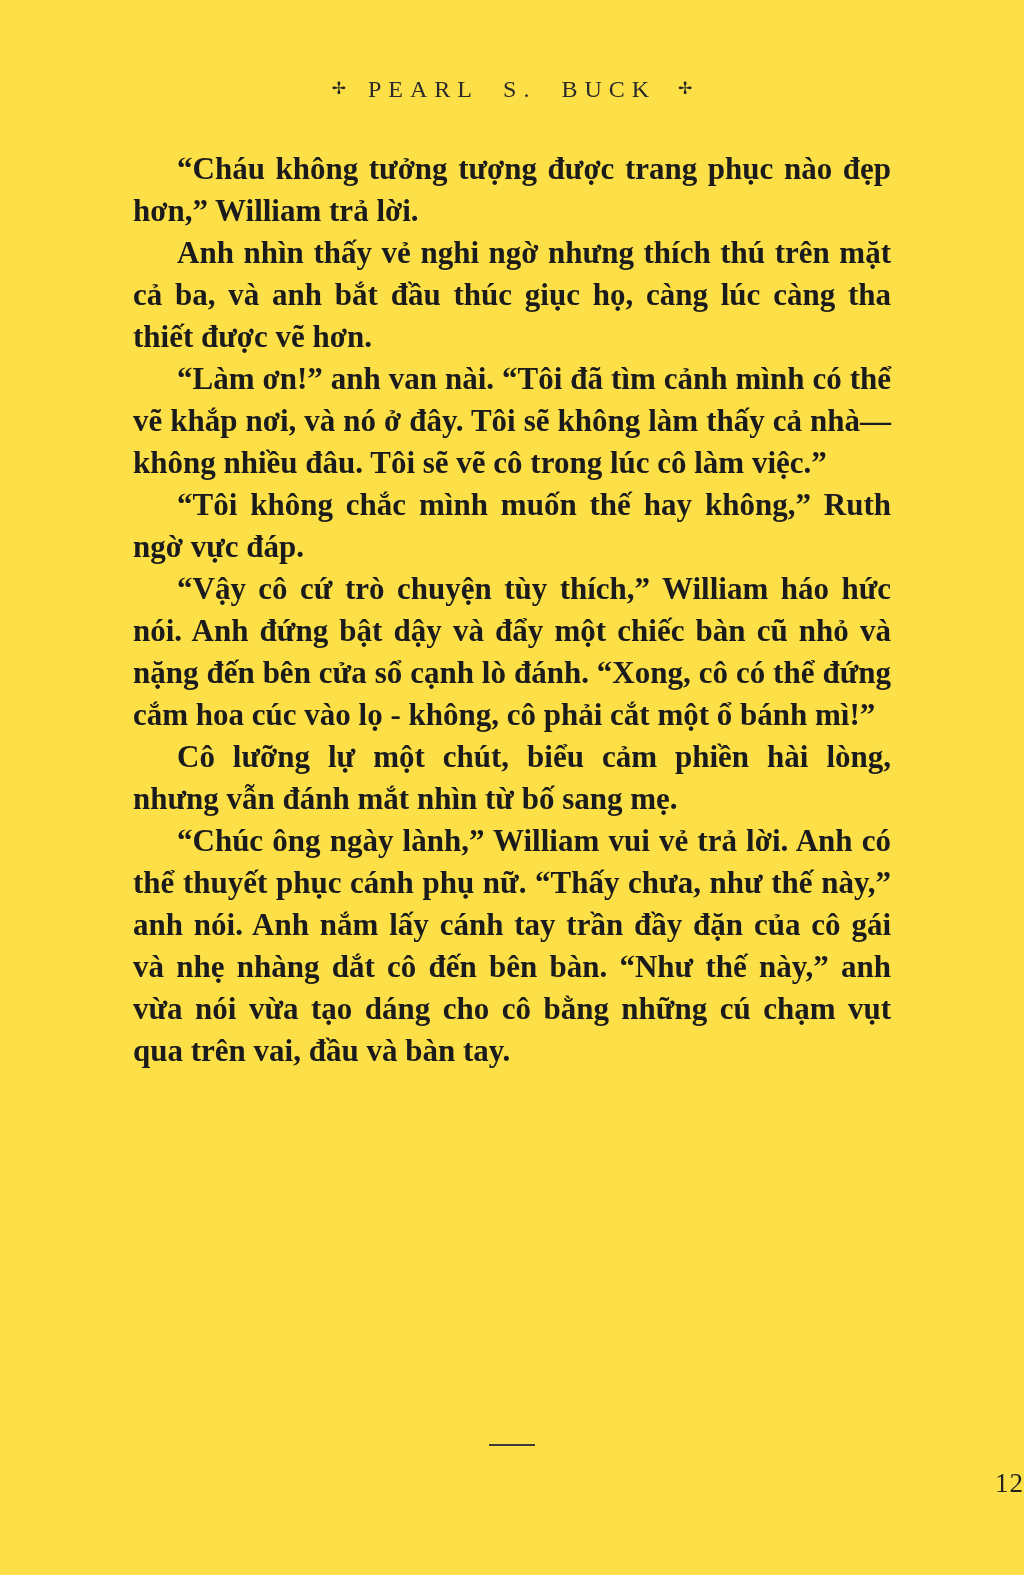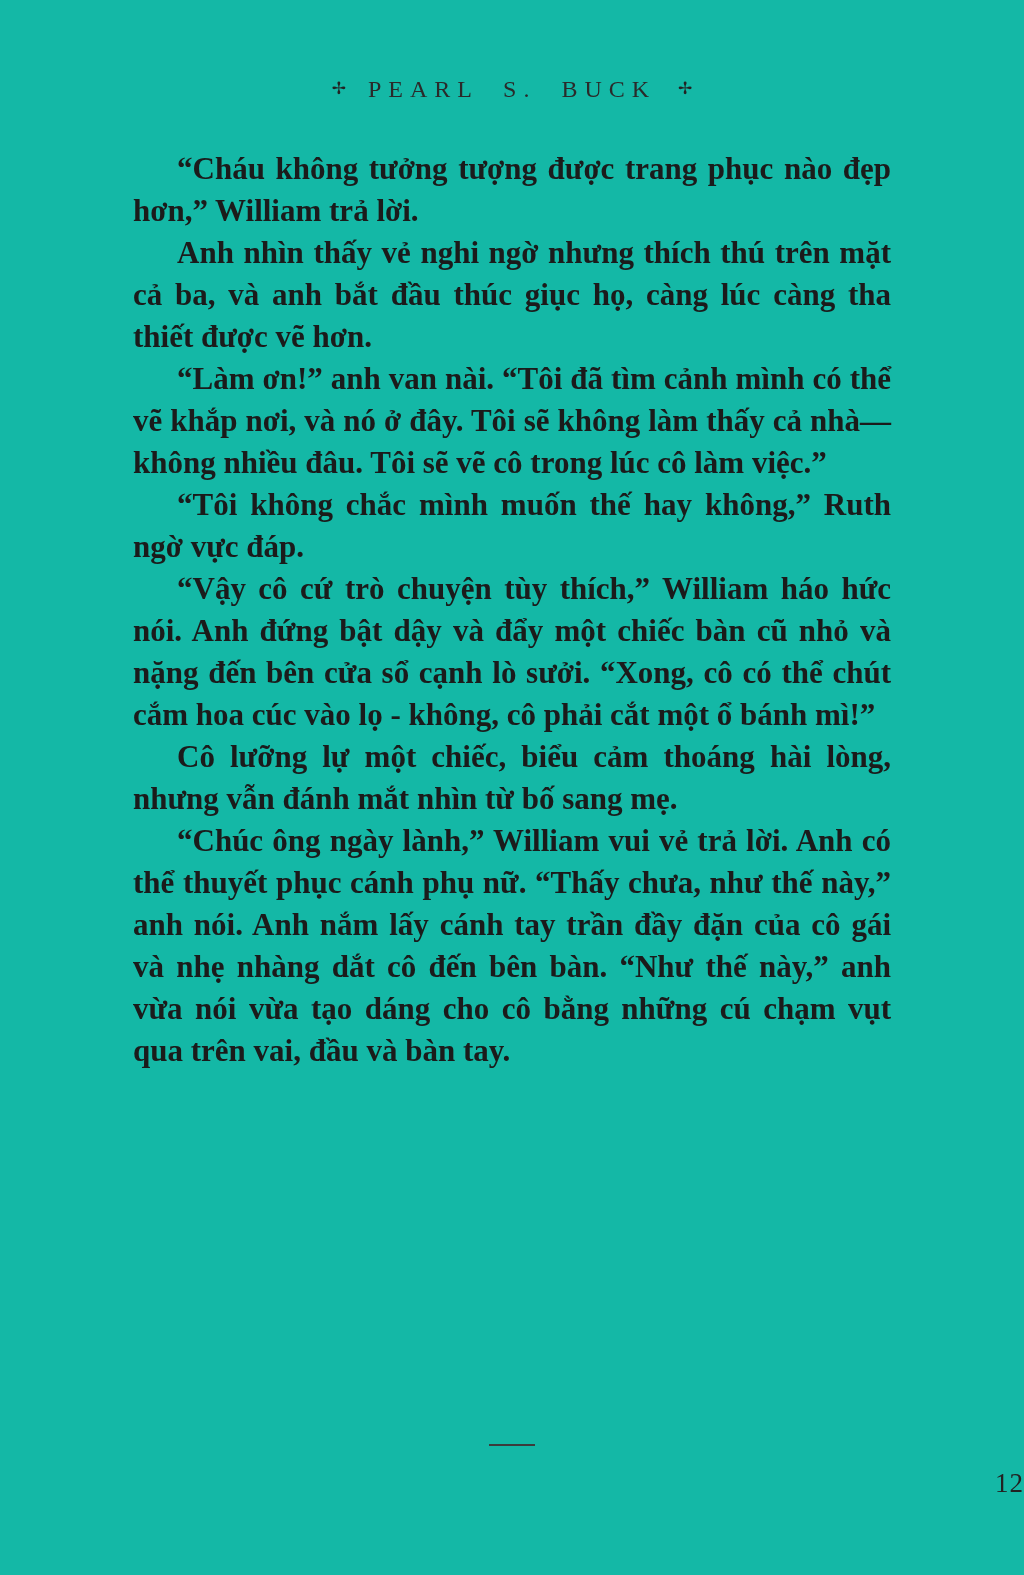--- a/index.html
+++ b/index.html
@@ -4,21 +4,21 @@
 <style>
   html, body {
     margin: 0;
     padding: 0;
     background: #ffffff;
   }
   .page {
     position: relative;
     width: 1024px;
     height: 1575px;
-    background: #14b8a6;
+    background: #fde047;
     color: #1b1b1b;
     font-family: "Liberation Serif", serif;
     overflow: hidden;
     box-sizing: border-box;
   }
   .running-header {
     position: absolute;
     top: 76px;
     left: 0;
     width: 100%;
@@ -80,22 +80,22 @@
 
   <div class="running-header">
     <span class="ornament">✢</span><span>PEARL S. BUCK</span><span class="ornament">✢</span>
   </div>
 
   <div class="body-text">
     <p>“Cháu không tưởng tượng được trang phục nào đẹp hơn,” William trả lời.</p>
     <p>Anh nhìn thấy vẻ nghi ngờ nhưng thích thú trên mặt cả ba, và anh bắt đầu thúc giục họ, càng lúc càng tha thiết được vẽ hơn.</p>
     <p>“Làm ơn!” anh van nài. “Tôi đã tìm cảnh mình có thể vẽ khắp nơi, và nó ở đây. Tôi sẽ không làm thấy cả nhà—không nhiều đâu. Tôi sẽ vẽ cô trong lúc cô làm việc.”</p>
     <p>“Tôi không chắc mình muốn thế hay không,” Ruth ngờ vực đáp.</p>
-    <p>“Vậy cô cứ trò chuyện tùy thích,” William háo hức nói. Anh đứng bật dậy và đẩy một chiếc bàn cũ nhỏ và nặng đến bên cửa sổ cạnh lò sưởi. “Xong, cô có thể chút cắm hoa cúc vào lọ - không, cô phải cắt một ổ bánh mì!”</p>
-    <p>Cô lưỡng lự một chiếc, biểu cảm thoáng hài lòng, nhưng vẫn đánh mắt nhìn từ bố sang mẹ.</p>
+    <p>“Vậy cô cứ trò chuyện tùy thích,” William háo hức nói. Anh đứng bật dậy và đẩy một chiếc bàn cũ nhỏ và nặng đến bên cửa sổ cạnh lò đánh. “Xong, cô có thể đứng cắm hoa cúc vào lọ - không, cô phải cắt một ổ bánh mì!”</p>
+    <p>Cô lưỡng lự một chút, biểu cảm phiền hài lòng, nhưng vẫn đánh mắt nhìn từ bố sang mẹ.</p>
     <p>“Chúc ông ngày lành,” William vui vẻ trả lời. Anh có thể thuyết phục cánh phụ nữ. “Thấy chưa, như thế này,” anh nói. Anh nắm lấy cánh tay trần đầy đặn của cô gái và nhẹ nhàng dắt cô đến bên bàn. “Như thế này,” anh vừa nói vừa tạo dáng cho cô bằng những cú chạm vụt qua trên vai, đầu và bàn tay.</p>
   </div>
 
   <div class="footer">
     <div class="footer-rule"></div>
     <div class="page-number">12</div>
   </div>
 
 </div>
 

